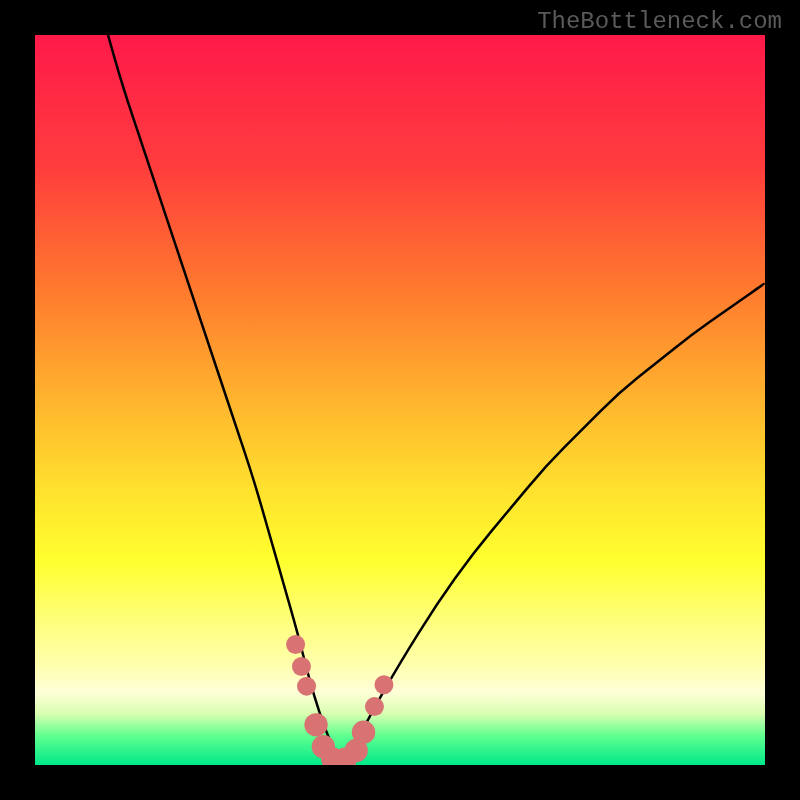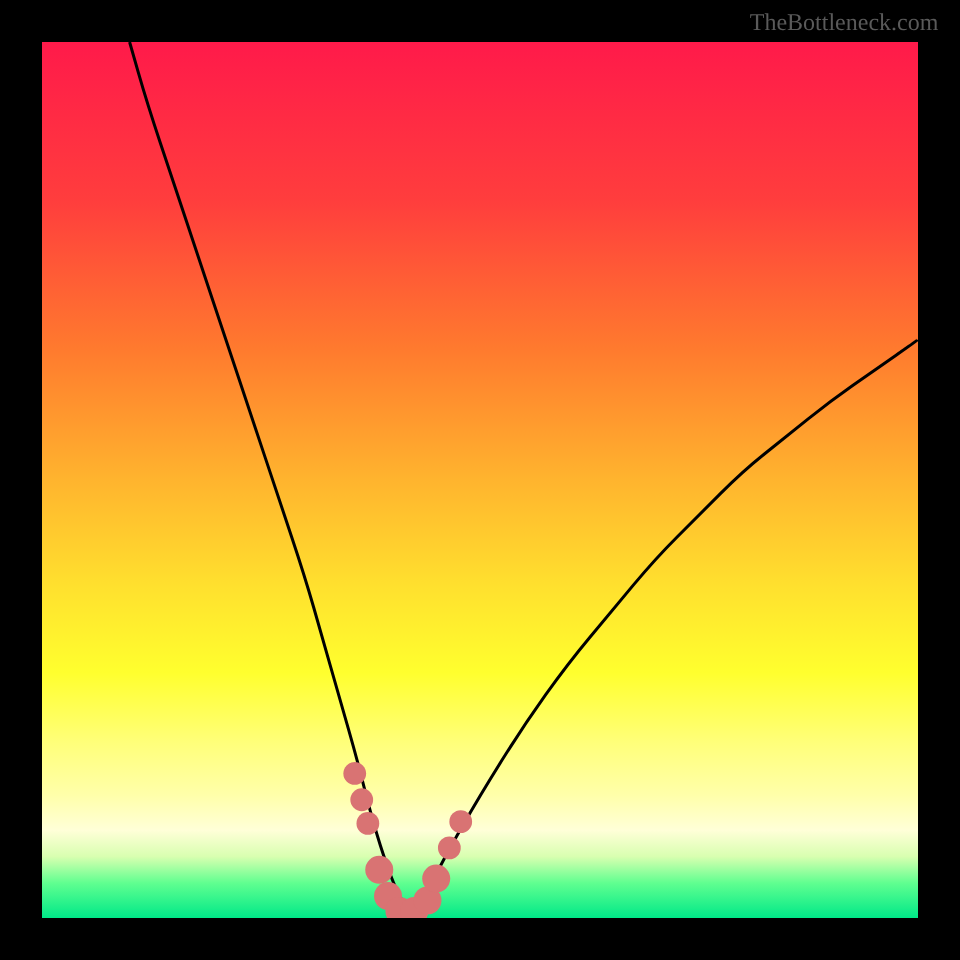--- a/index.html
+++ b/index.html
@@ -11,22 +11,22 @@
       width: 800px;
       height: 800px;
       background: #000;
       position: relative;
       overflow: hidden;
     }
     .watermark {
       position: absolute;
       top: 8px;
       right: 18px;
-      font-family: Liberation Serif, serif;
-      font-size: 20px;
+      font-family: Liberation Mono, monospace;
+      font-size: 24px;
       font-weight: 500;
       color: #5a5a5a;
       z-index: 10;
     }
     .plot-area {
       position: absolute;
       top: 35px;
       left: 35px;
       width: 730px;
       height: 730px;

